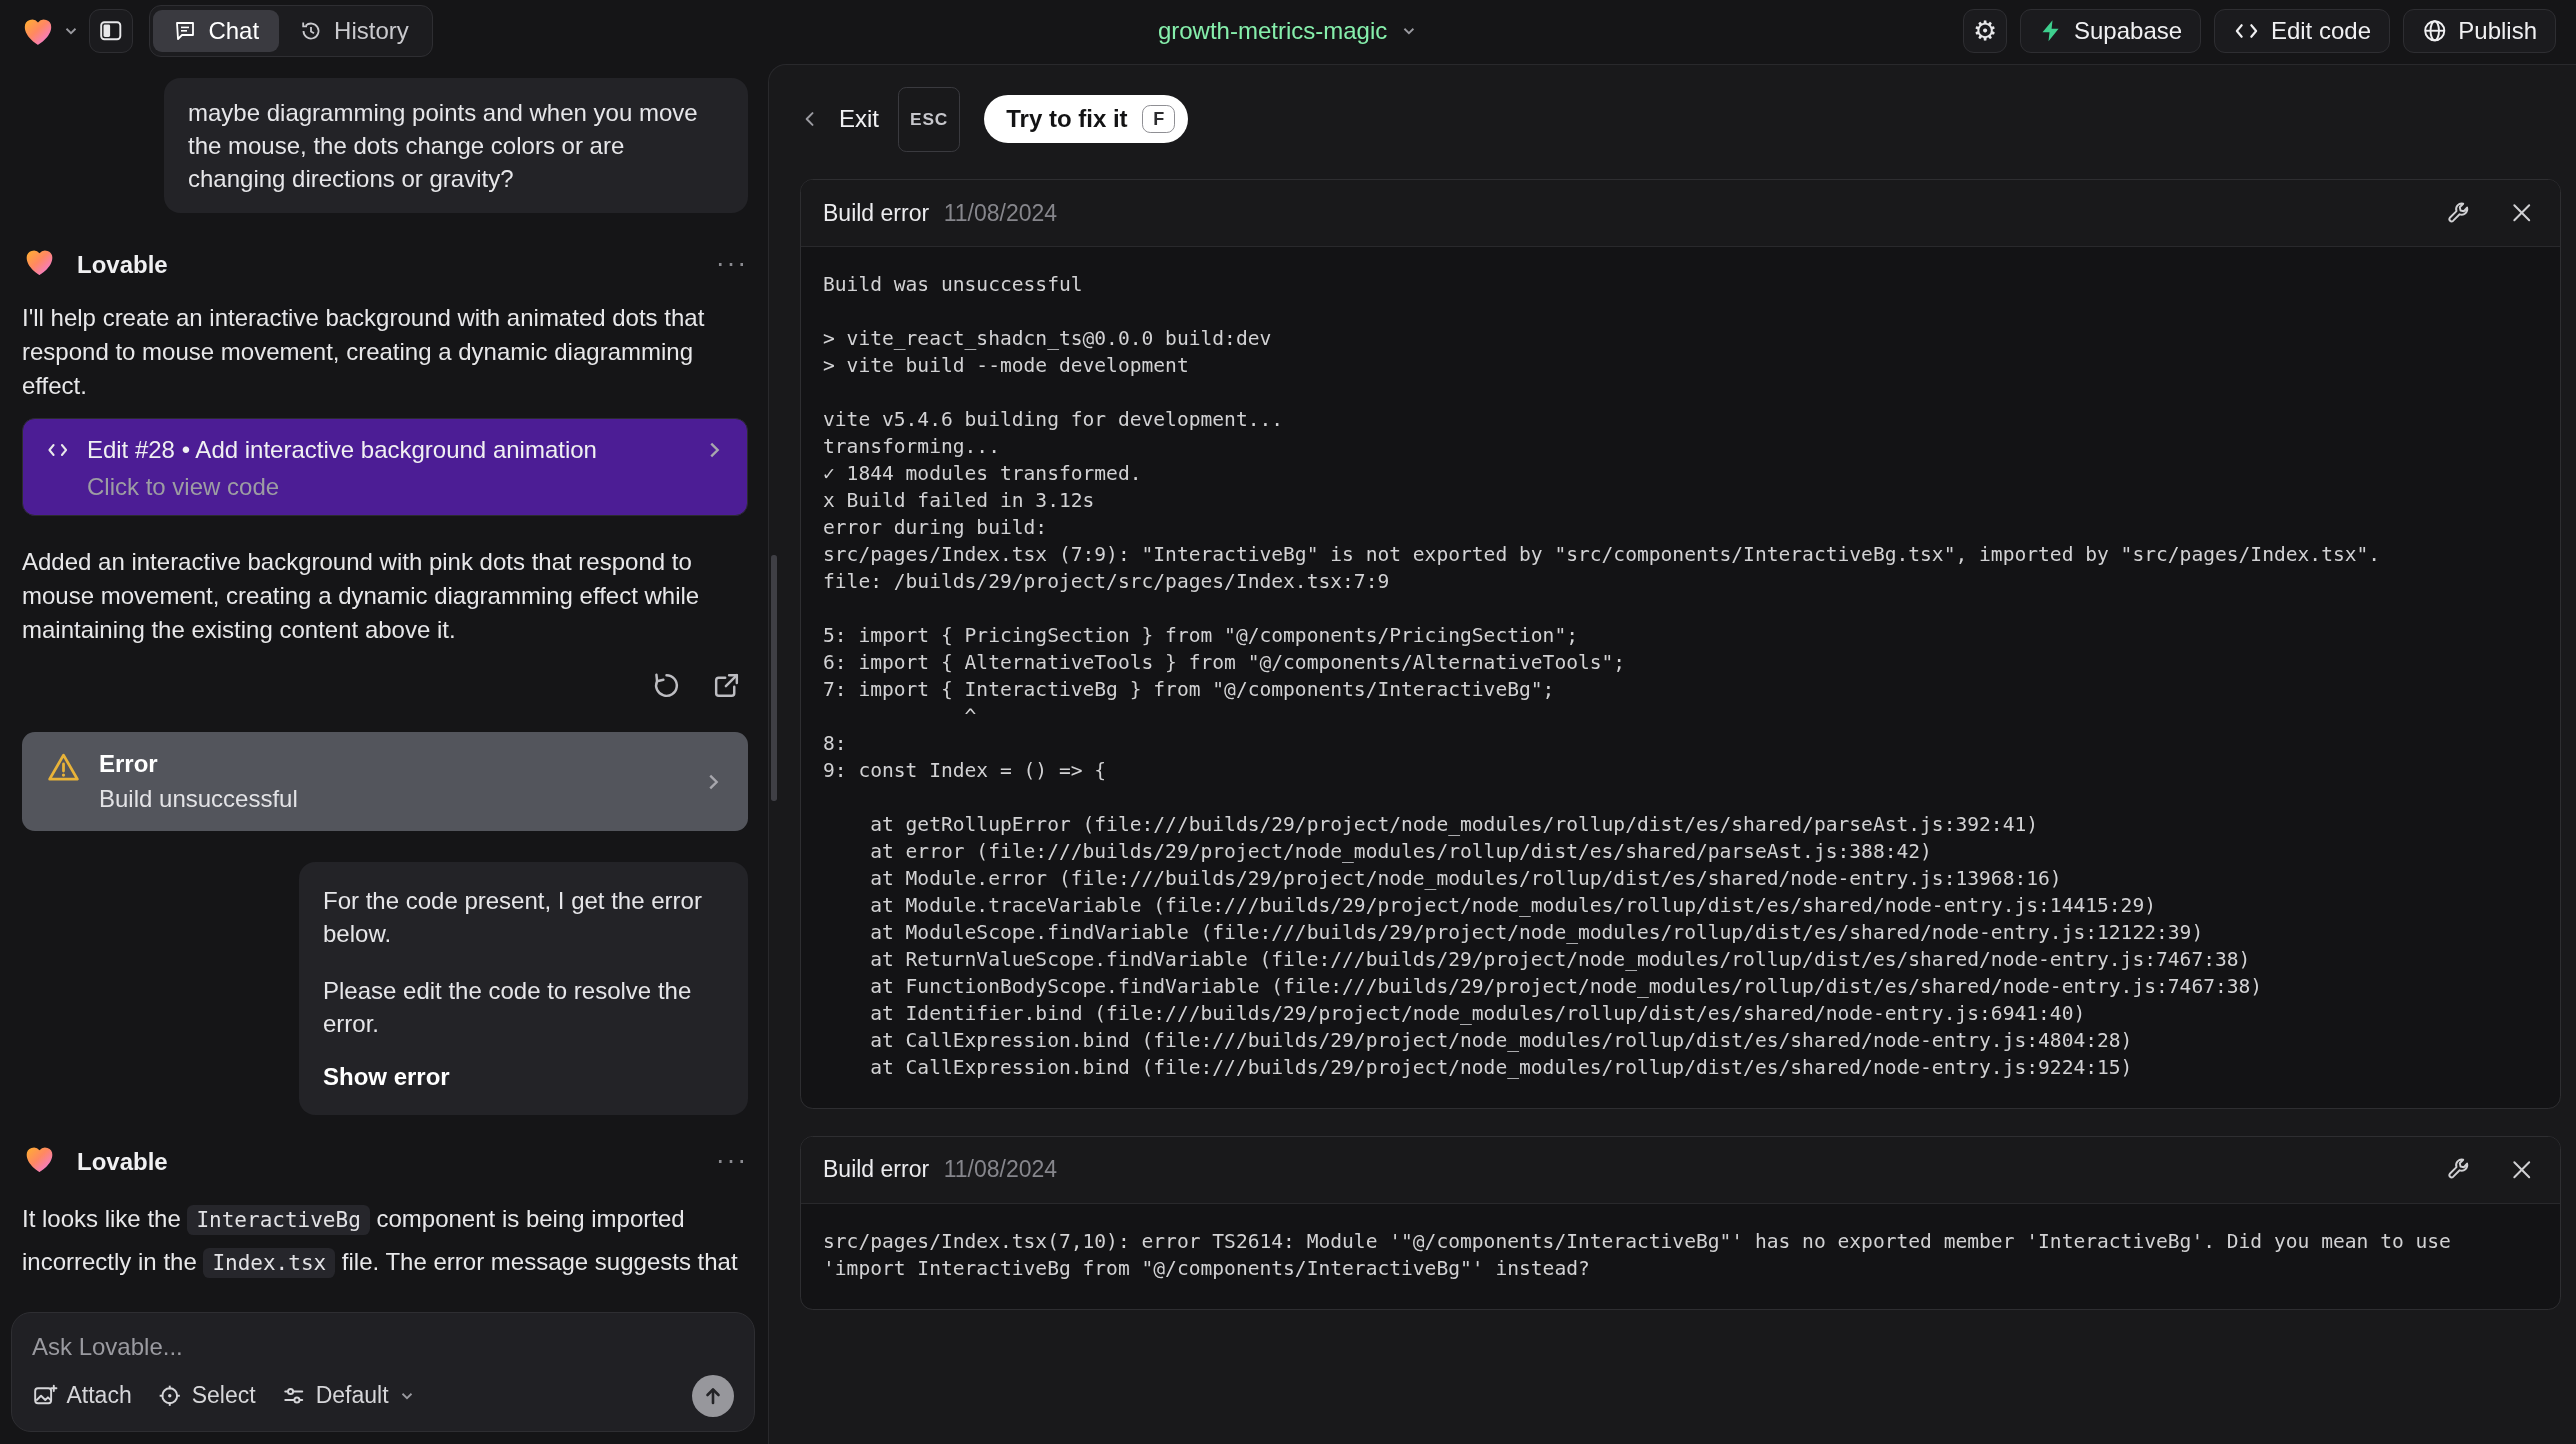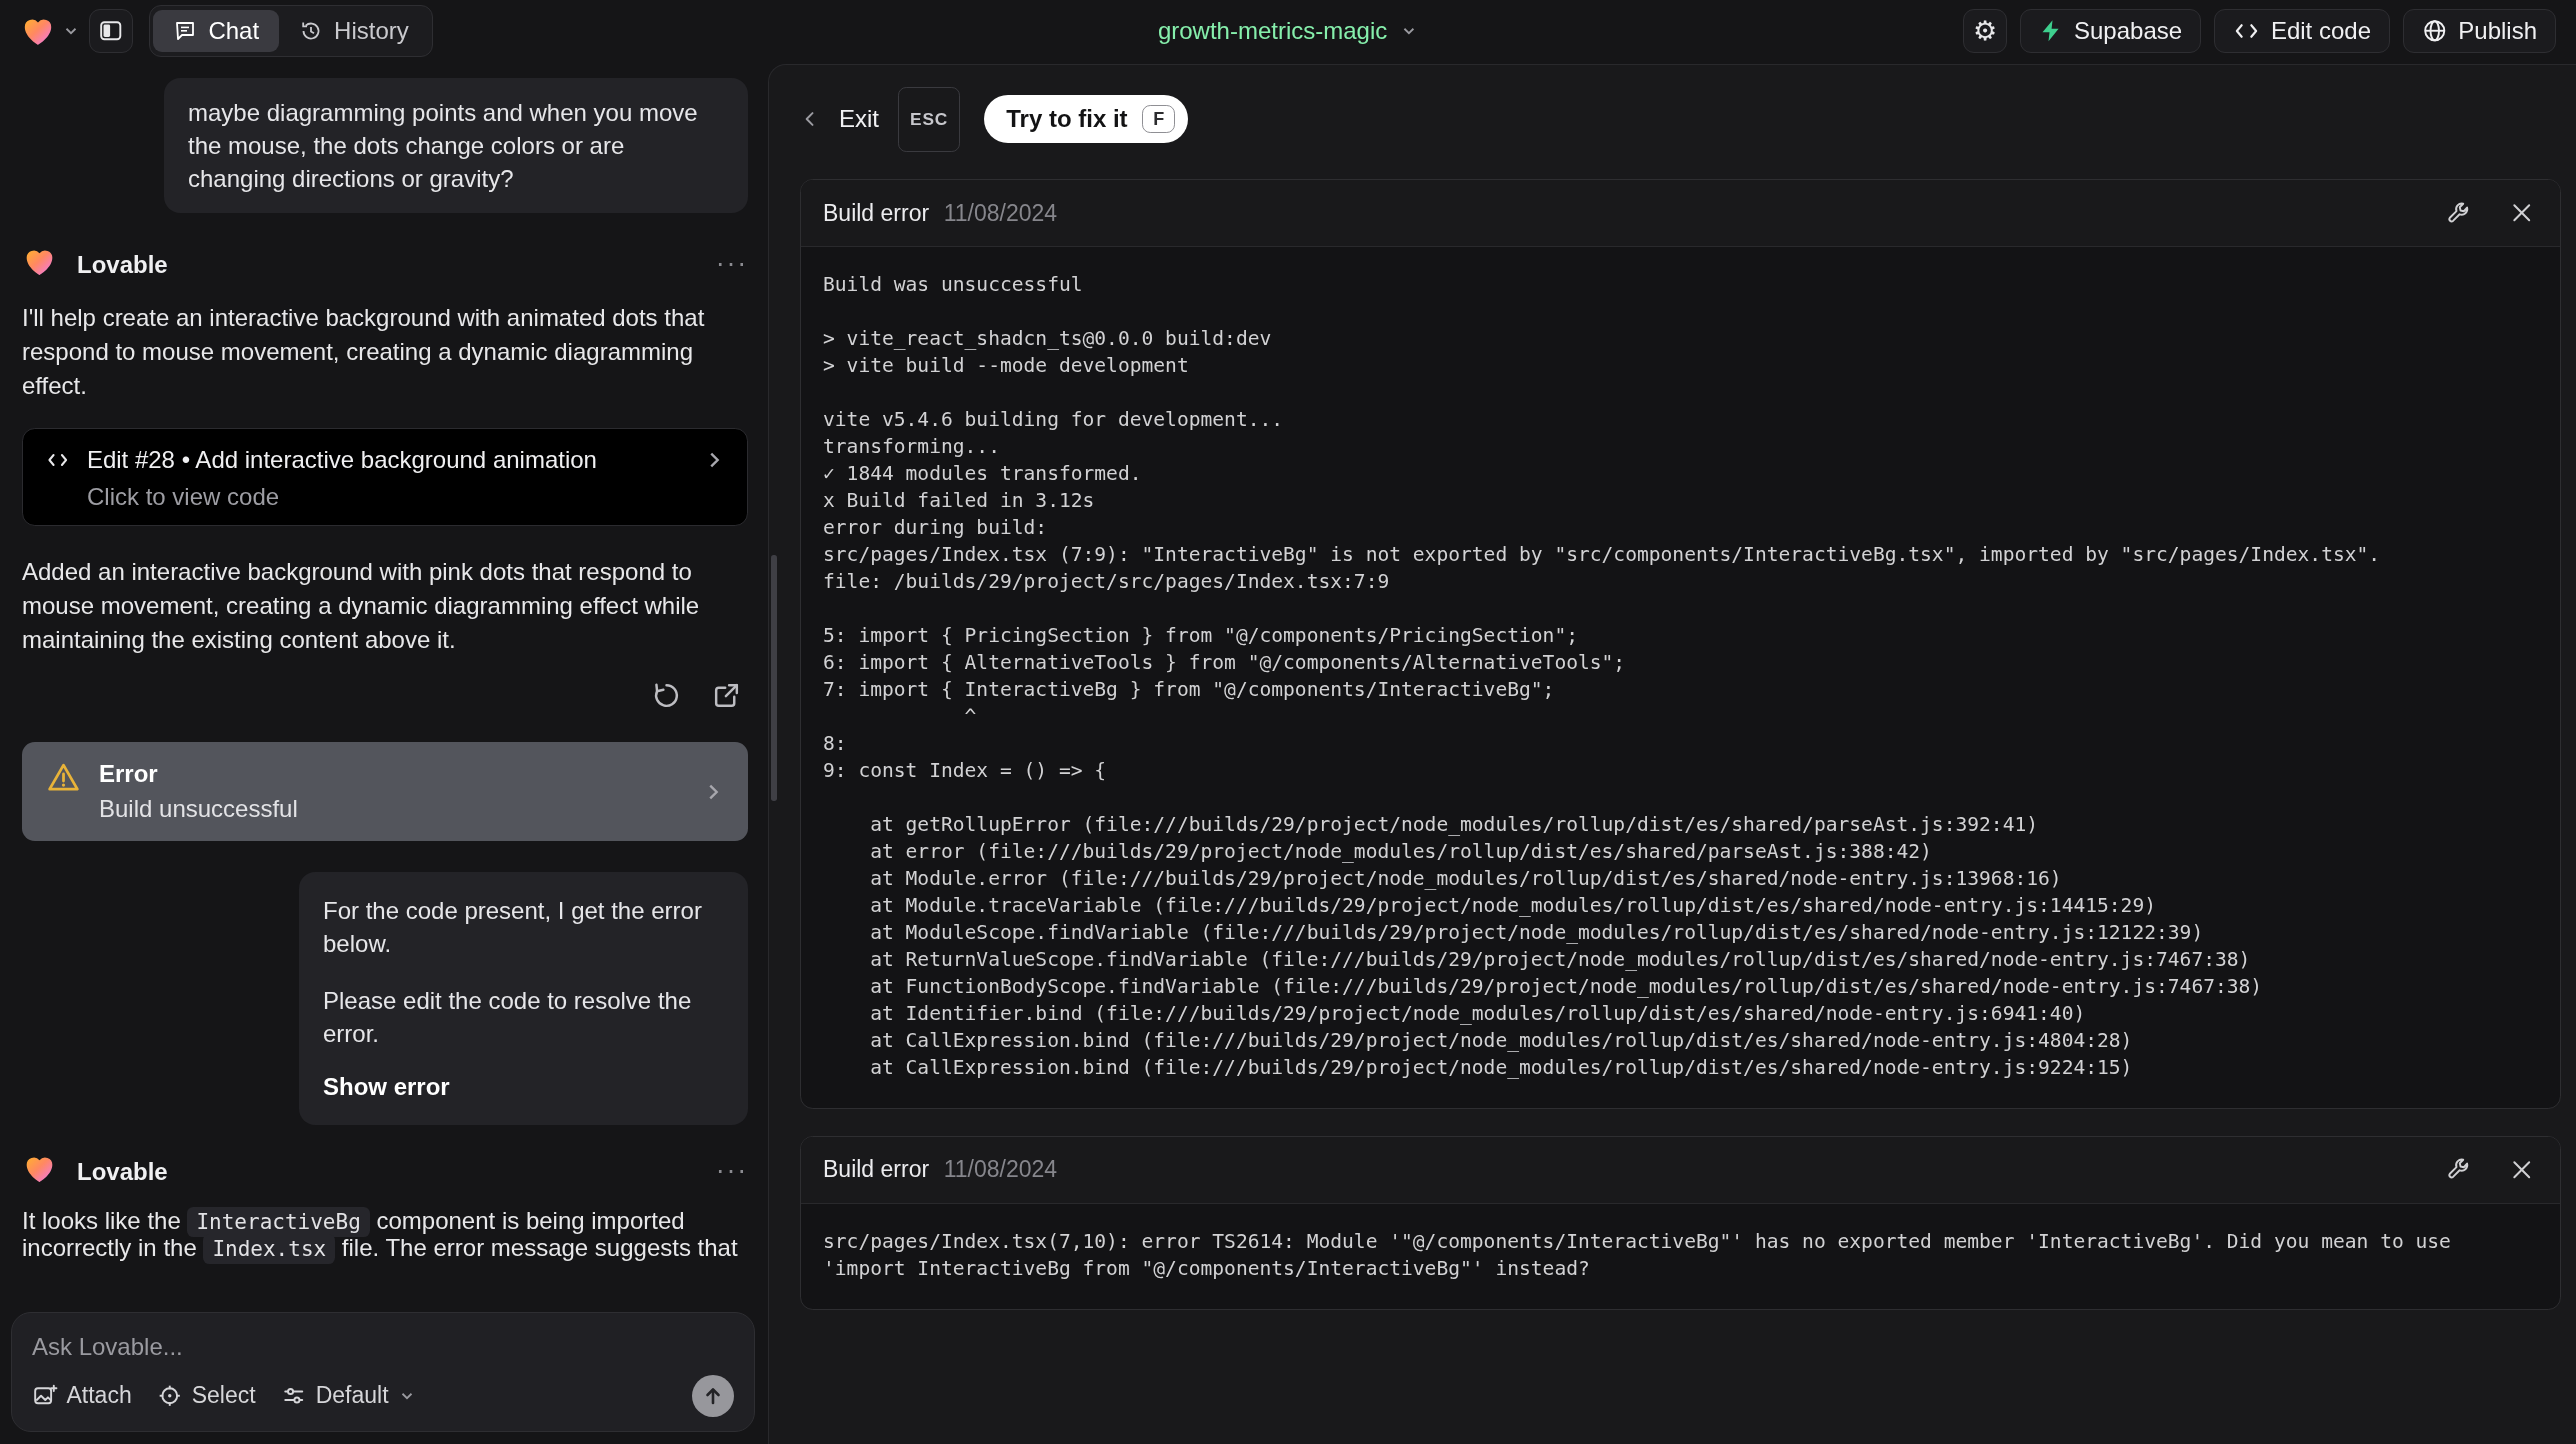--- a/index.html
+++ b/index.html
@@ -36,24 +36,24 @@
   .bubble-1 { width:584px; margin-top:3.6px; }
   .bubble-2 { width:449px; margin-top:31px; padding:22px 24px; }
   .bubble-2 .gap { height:24px; }
   .show-error { font-weight:700; color:#ffffff; margin-top:20px; cursor:pointer; display:inline-block; }
 
   .lovable-row { display:flex; align-items:flex-end; gap:20px; margin-top:31px; }
   .lovable-name { font-size:24px; font-weight:700; color:#f0f0f2; }
   .dots { margin-left:auto; color:#8b8b91; font-size:27px; letter-spacing:1.8px; cursor:pointer; }
 
   .para { font-size:24px; line-height:34px; color:#e8e8ea; margin-top:22px; }
-  .para-chips { line-height:26px; }
+  .para-chips { line-height:42px; }
   .chip { font-family:"DejaVu Sans Mono", monospace; font-size:21px; background:#26262b; border-radius:6.4px; padding:2.7px 9px; color:#e2e2e5; }
 
-  .edit-card { background:#000000; border:0.9px solid #2b2b2f; border-radius:12.8px; padding:16.4px 22px 14.6px; margin-top:25px; cursor:pointer; }
+  .edit-card { background:#4c1d95; border:0.9px solid #2b2b2f; border-radius:12.8px; padding:16.4px 22px 14.6px; margin-top:15px; cursor:pointer; }
   .edit-row { display:flex; align-items:center; gap:16.4px; font-size:24px; color:#f0f0f2; }
   .edit-sub { font-size:24px; color:#9d9da3; margin:9px 0 0 42px; }
   .chev-r { width:22px; height:22px; stroke:#a7a7ad; stroke-width:2.6; fill:none; margin-left:auto; }
 
   .action-row { display:flex; justify-content:flex-end; gap:24px; margin-top:20px; padding-right:3.6px; }
   .action-ic { width:36px; height:36px; display:flex; align-items:center; justify-content:center; cursor:pointer; }
 
   .error-card { background:#53555c; border-radius:12.8px; padding:18px 24px; margin-top:29px; display:flex; align-items:center; cursor:pointer; }
   .error-card .txt { display:flex; flex-direction:column; gap:7.3px; }
   .error-title { font-size:24px; font-weight:700; color:#ffffff; }

